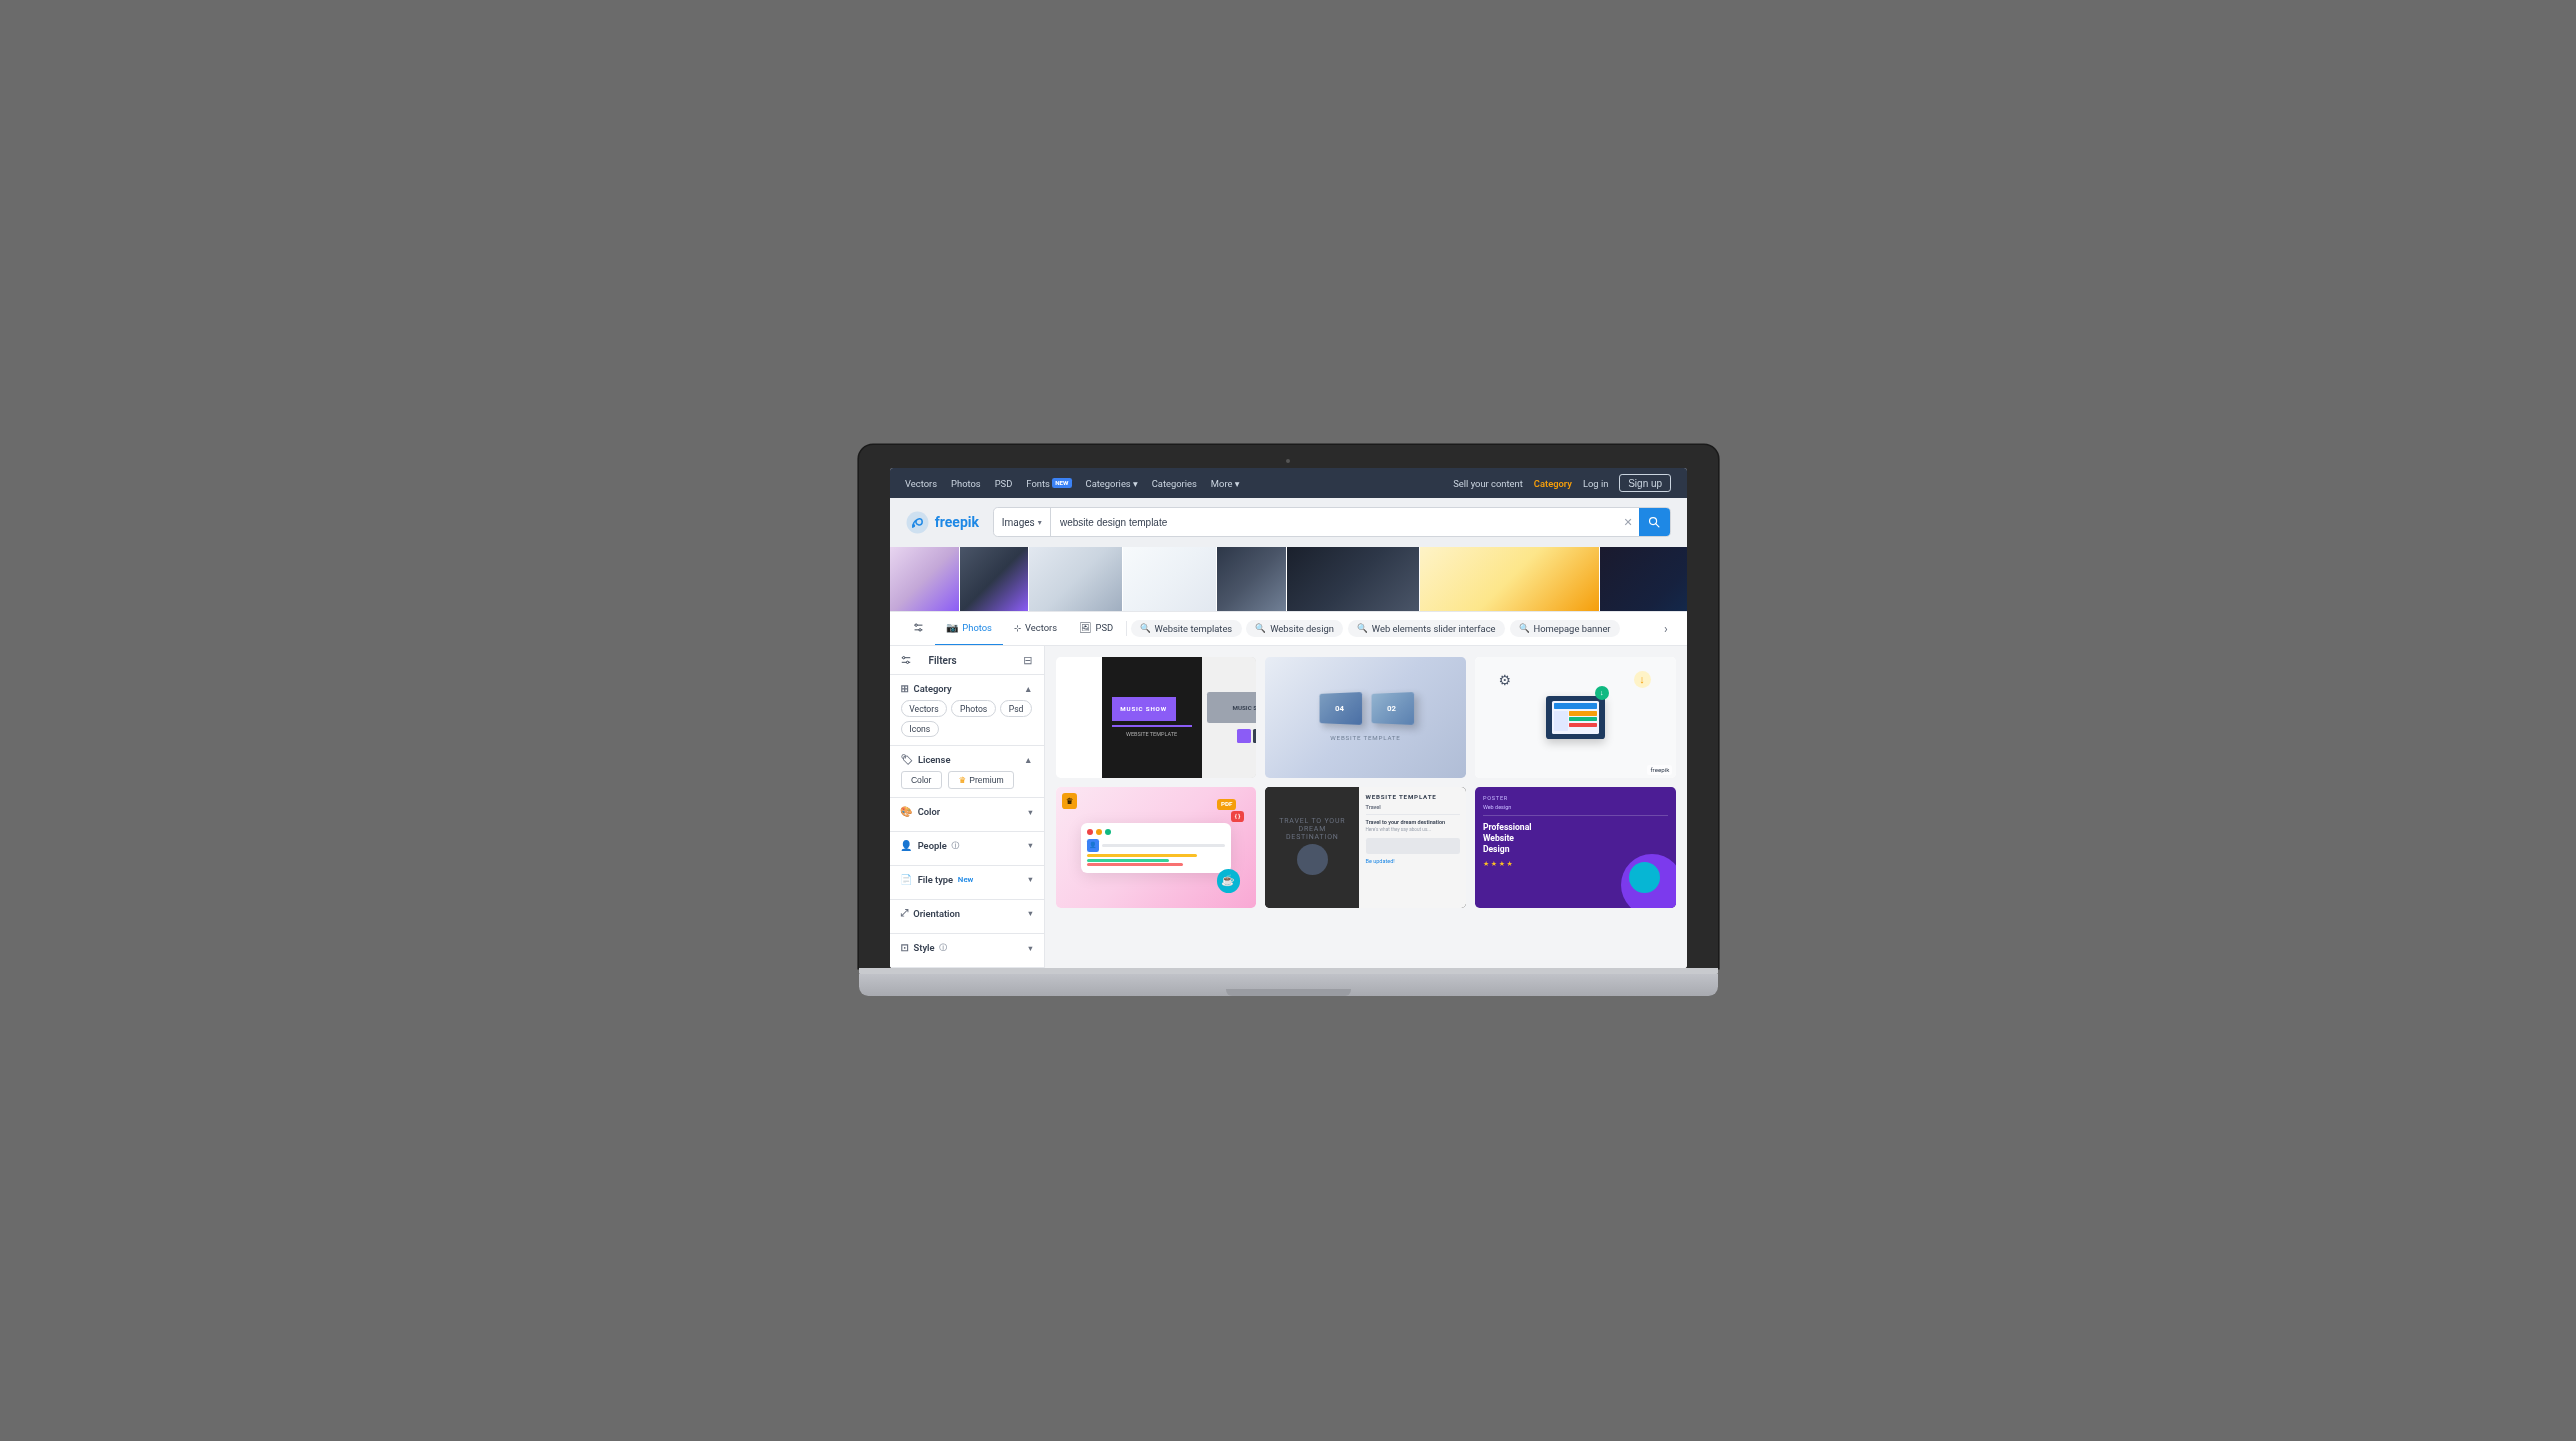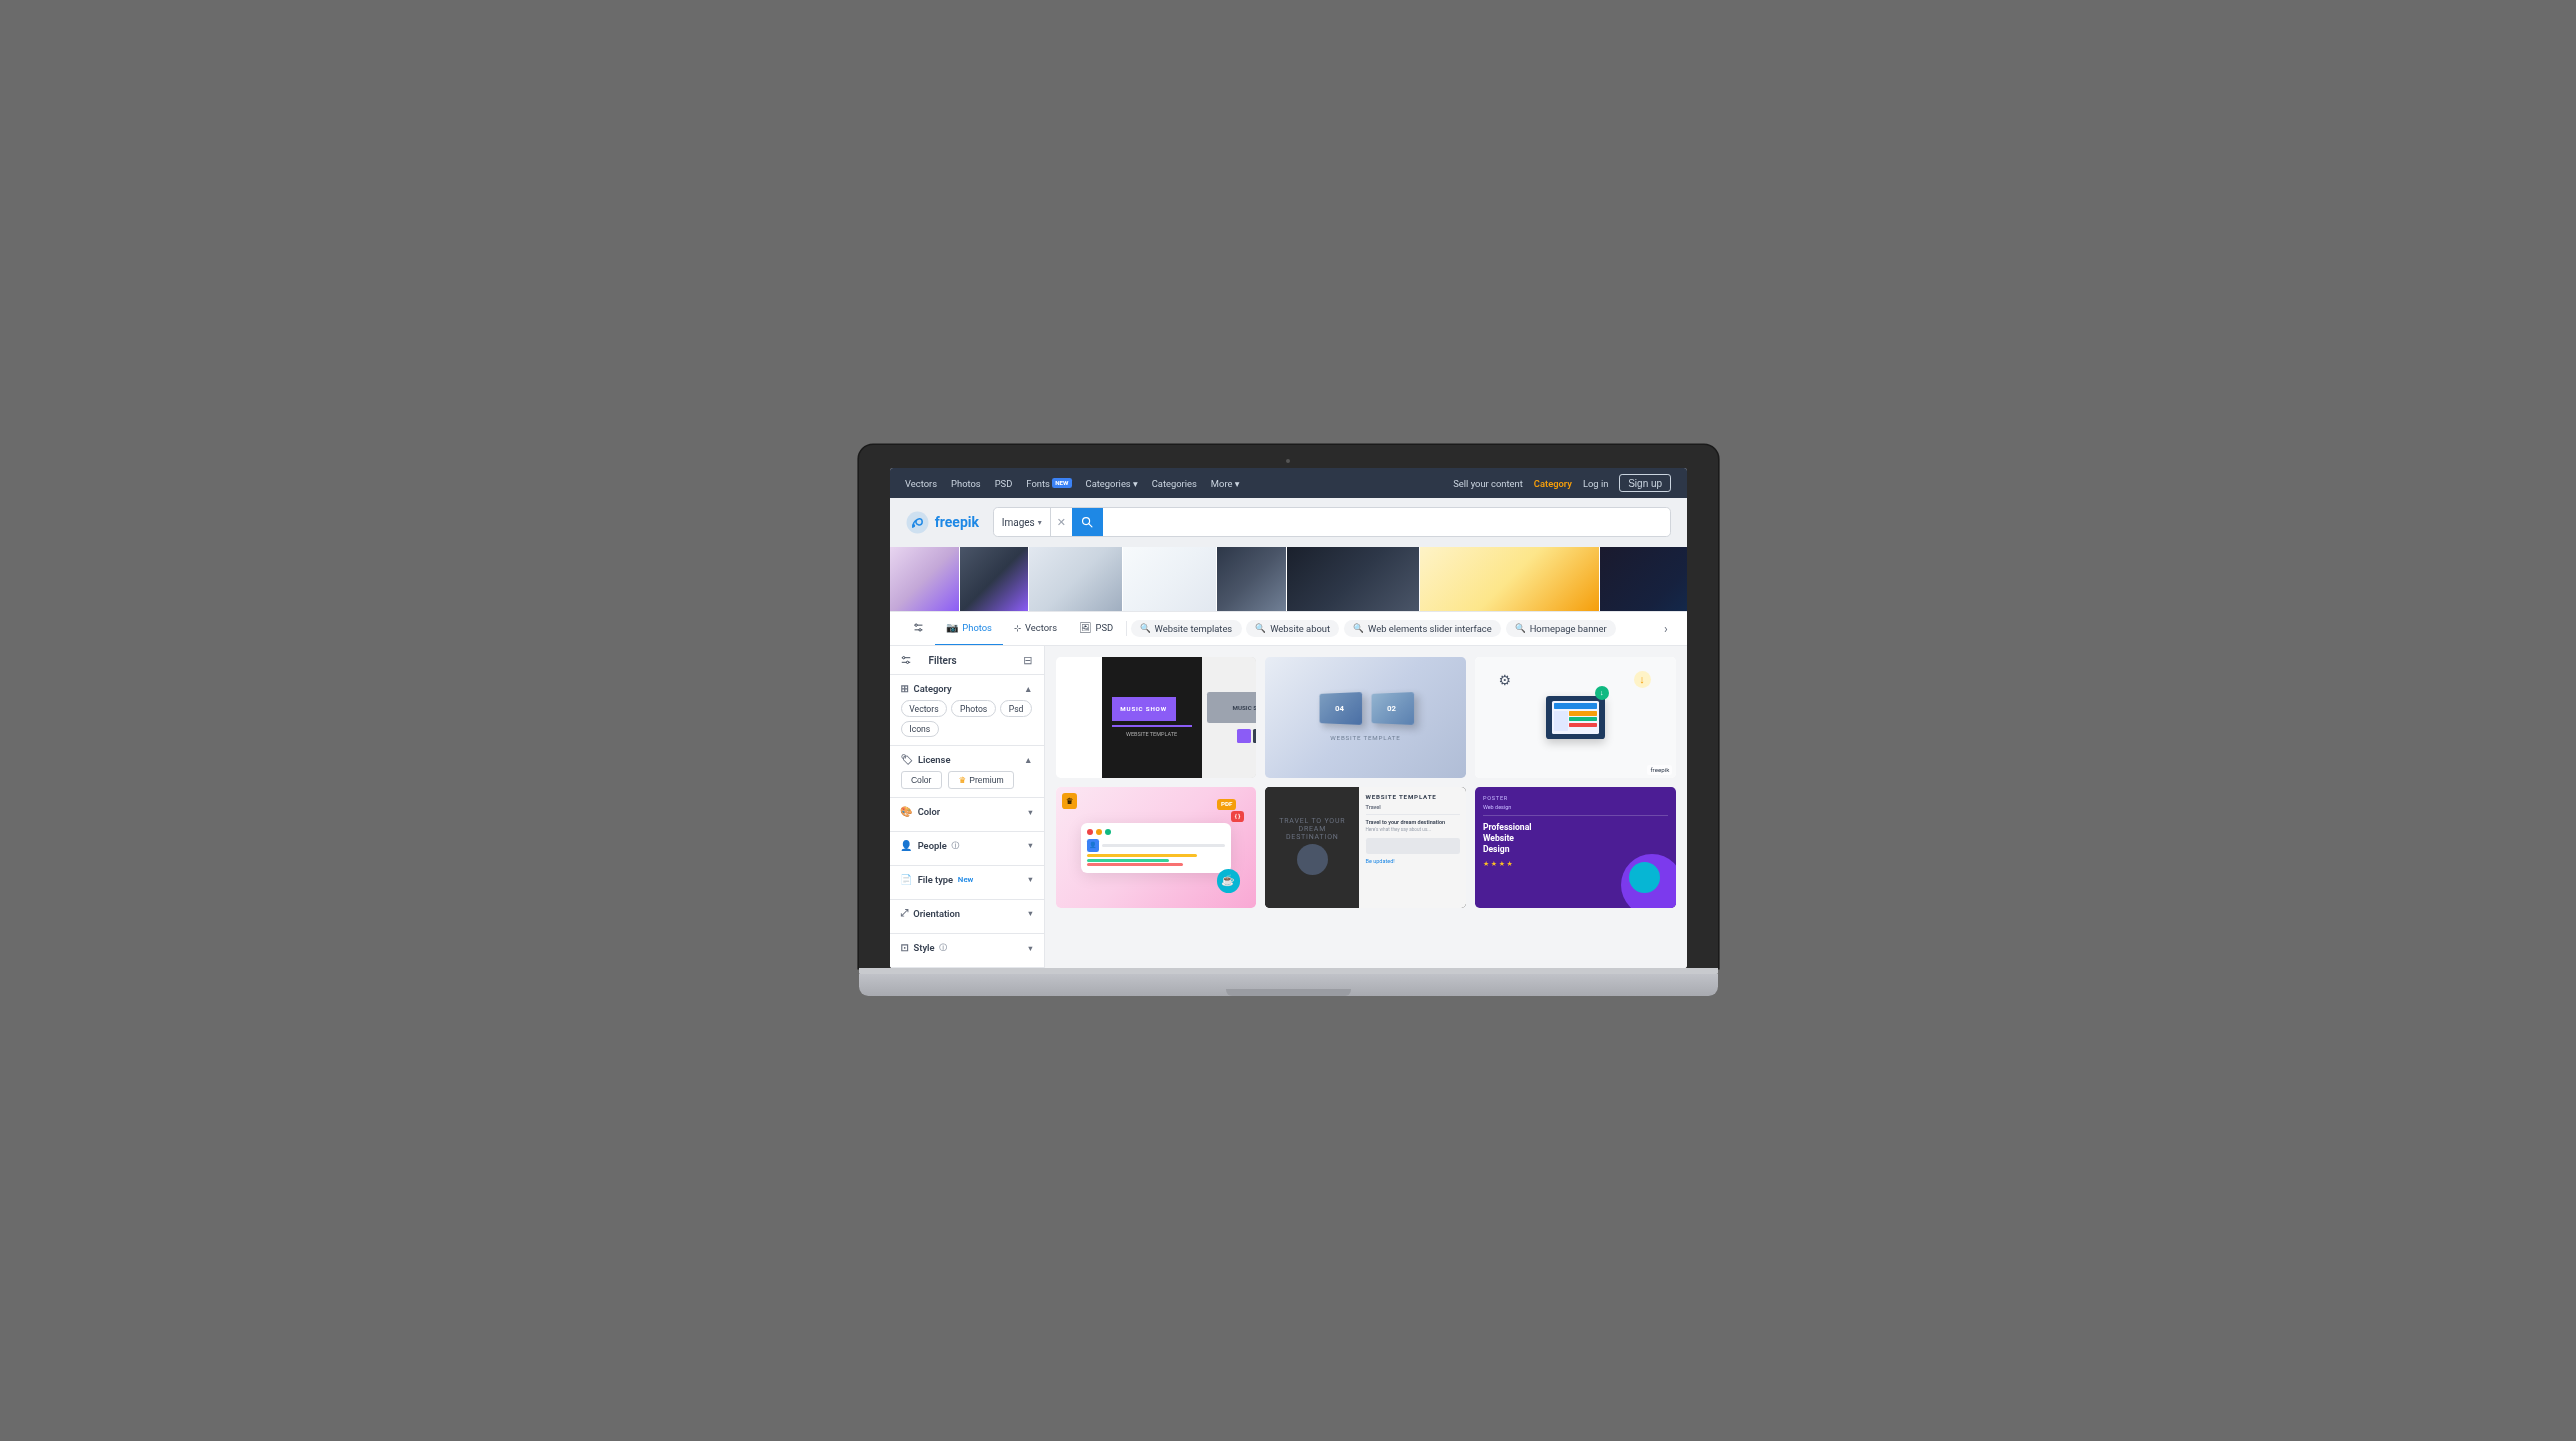--- a/index.html
+++ b/index.html
@@ -652,20 +652,21 @@
             <path d="M10 22 C10 18 12 14 16 12 C20 10 22 12 22 15 C22 18 20 20 17 19 C14 18 13 15 15 13" stroke="#1e88e5" stroke-width="2" fill="none" stroke-linecap="round"></path>
             <circle cx="11" cy="20" r="2" fill="#1e88e5"></circle>
           </svg>
           <span class="logo-text">freepik</span>
         </div>
         <div class="search-container">
           <div class="search-type-select">
             <span class="search-type-text">Images</span>
             <span style="font-size:7.8px;color:#6b7280">▾</span>
           </div>
+          <input type="text" class="search-input" value="website design template" style="">
           <span class="search-clear">✕</span>
           <button class="search-btn">
             <svg width="12.5" height="12.5" viewBox="0 0 16 16" fill="none">
               <circle cx="6.5" cy="6.5" r="4.5" stroke="white" stroke-width="1.5"></circle>
               <line x1="9.5" y1="9.5" x2="14" y2="14" stroke="white" stroke-width="1.5" stroke-linecap="round"></line>
             </svg>
           </button>
         </div>
       </div>
 
@@ -703,21 +704,21 @@
           <span class="filter-icon">🖼</span>
           <span>PSD</span>
         </div>
         <div class="filter-divider"></div>
         <span class="filter-tag">
           <span style="font-size:8.6px">🔍</span>
           <span>Website templates</span>
         </span>
         <span class="filter-tag">
           <span style="font-size:8.6px">🔍</span>
-          <span>Website about</span>
+          <span>Website design</span>
         </span>
         <span class="filter-tag">
           <span style="font-size:8.6px">🔍</span>
           <span>Web elements slider interface</span>
         </span>
         <span class="filter-tag">
           <span style="font-size:8.6px">🔍</span>
           <span>Homepage banner</span>
         </span>
         <span class="tab-chevron">›</span>

